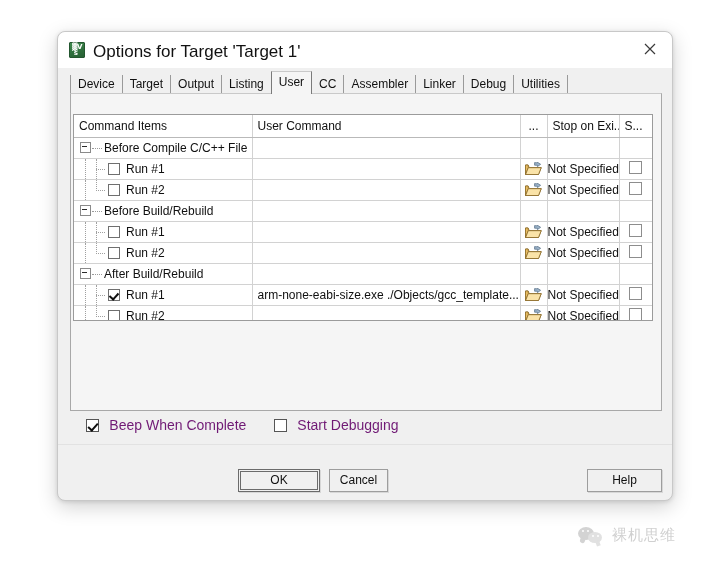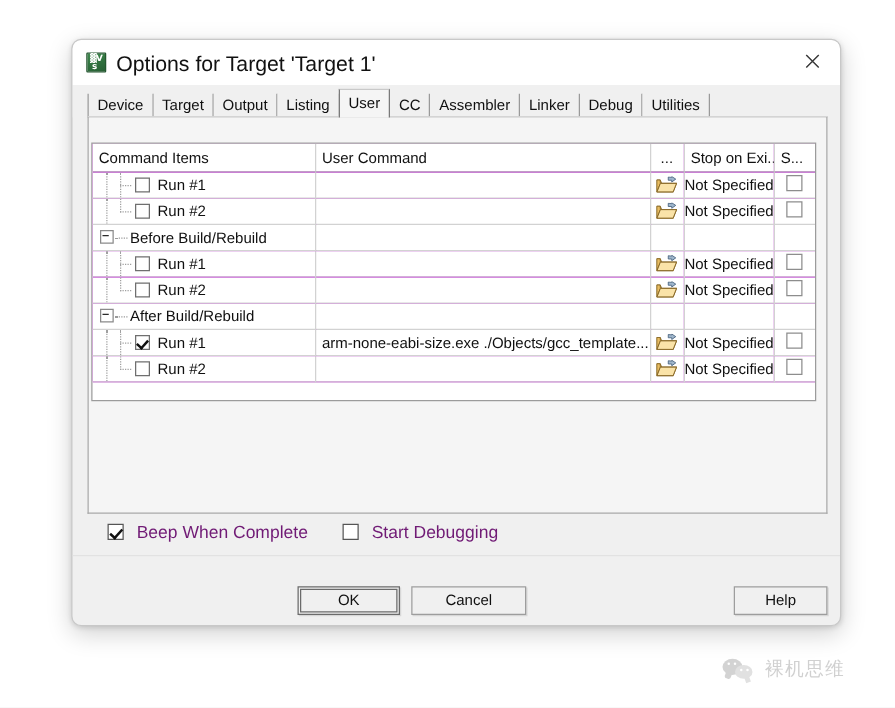--- a/index.html
+++ b/index.html
@@ -389,21 +389,21 @@
     cursor: default;
     box-shadow: 1px 1px 0 rgba(0,0,0,0.10);
   }
   #btn-ok {
     left: 180px; width: 82px;
     border: 1px solid #6b6b6b;
     outline: 1px solid #6b6b6b;
     outline-offset: -3px;
     line-height: 21px;
   }
-  #btn-cancel  { left: 271px; width: 92px; }
+  #btn-cancel  { left: 271px; width: 59px; }
   #btn-defaults{ left: 355px; width: 75px; }
   #btn-help    { left: 529px; width: 75px; }
 
   
   #watermark {
     position: absolute;
     left: 578px;
     top: 523px;
     height: 24px;
     display: flex;
@@ -509,20 +509,31 @@
             <th>Command Items</th>
             <th>User Command</th>
             <th style="text-align:center;padding-left:0;">...</th>
             <th>Stop on Exi...</th>
             <th>S...</th>
           </tr>
         </thead>
         <tbody id="grid-body">
             <tr>
               <td class="col-items">
+                <div class="tree-row group"><span class="expander"></span><span class="dotline"></span><span class="node-label">Before Compile C/C++ File</span></div>
+              </td>
+              <td class="col-cmd">
+                <span class="cmd-text"></span>
+              </td>
+              <td class="col-dots"></td>
+              <td class="col-stop"><span class="stop-text"></span></td>
+              <td class="col-s"></td>
+            </tr>
+            <tr>
+              <td class="col-items">
                 <div class="tree-row child"><span class="vline"></span><span class="vline-child"></span><span class="hline-child"></span><span class="cbx"></span><span class="node-label">Run #1</span></div>
               </td>
               <td class="col-cmd">
                 <span class="cmd-text"></span>
               </td>
               <td class="col-dots"><span class="folder-icon"><svg width="17" height="14" viewBox="0 0 17 14">
                     <path d="M0.5 3.0 L0.5 12.5 L13.5 12.5 L16.2 5.6 L4.2 5.6 L3.1 3.0 Z" fill="#f7d58a" stroke="#8a6a28" stroke-width="0.9" stroke-linejoin="round"></path>
                     <path d="M0.5 3.0 L0.5 12.5 L3.3 5.7 L3.1 3.0 Z" fill="#e9bd62" stroke="#8a6a28" stroke-width="0.7"></path>
                     <path d="M3.3 5.7 L16.2 5.7 L13.5 12.5 L0.6 12.5 Z" fill="#fae3a8" stroke="#8a6a28" stroke-width="0.8" stroke-linejoin="round"></path>
                     <path d="M9.6 0.6 L9.6 3.2 L12.4 3.2 L12.4 4.6 L15.6 2.3 L12.4 0.2 L12.4 0.9 Z" fill="#9fb6cc" stroke="#4a6580" stroke-width="0.7" stroke-linejoin="round"></path>

